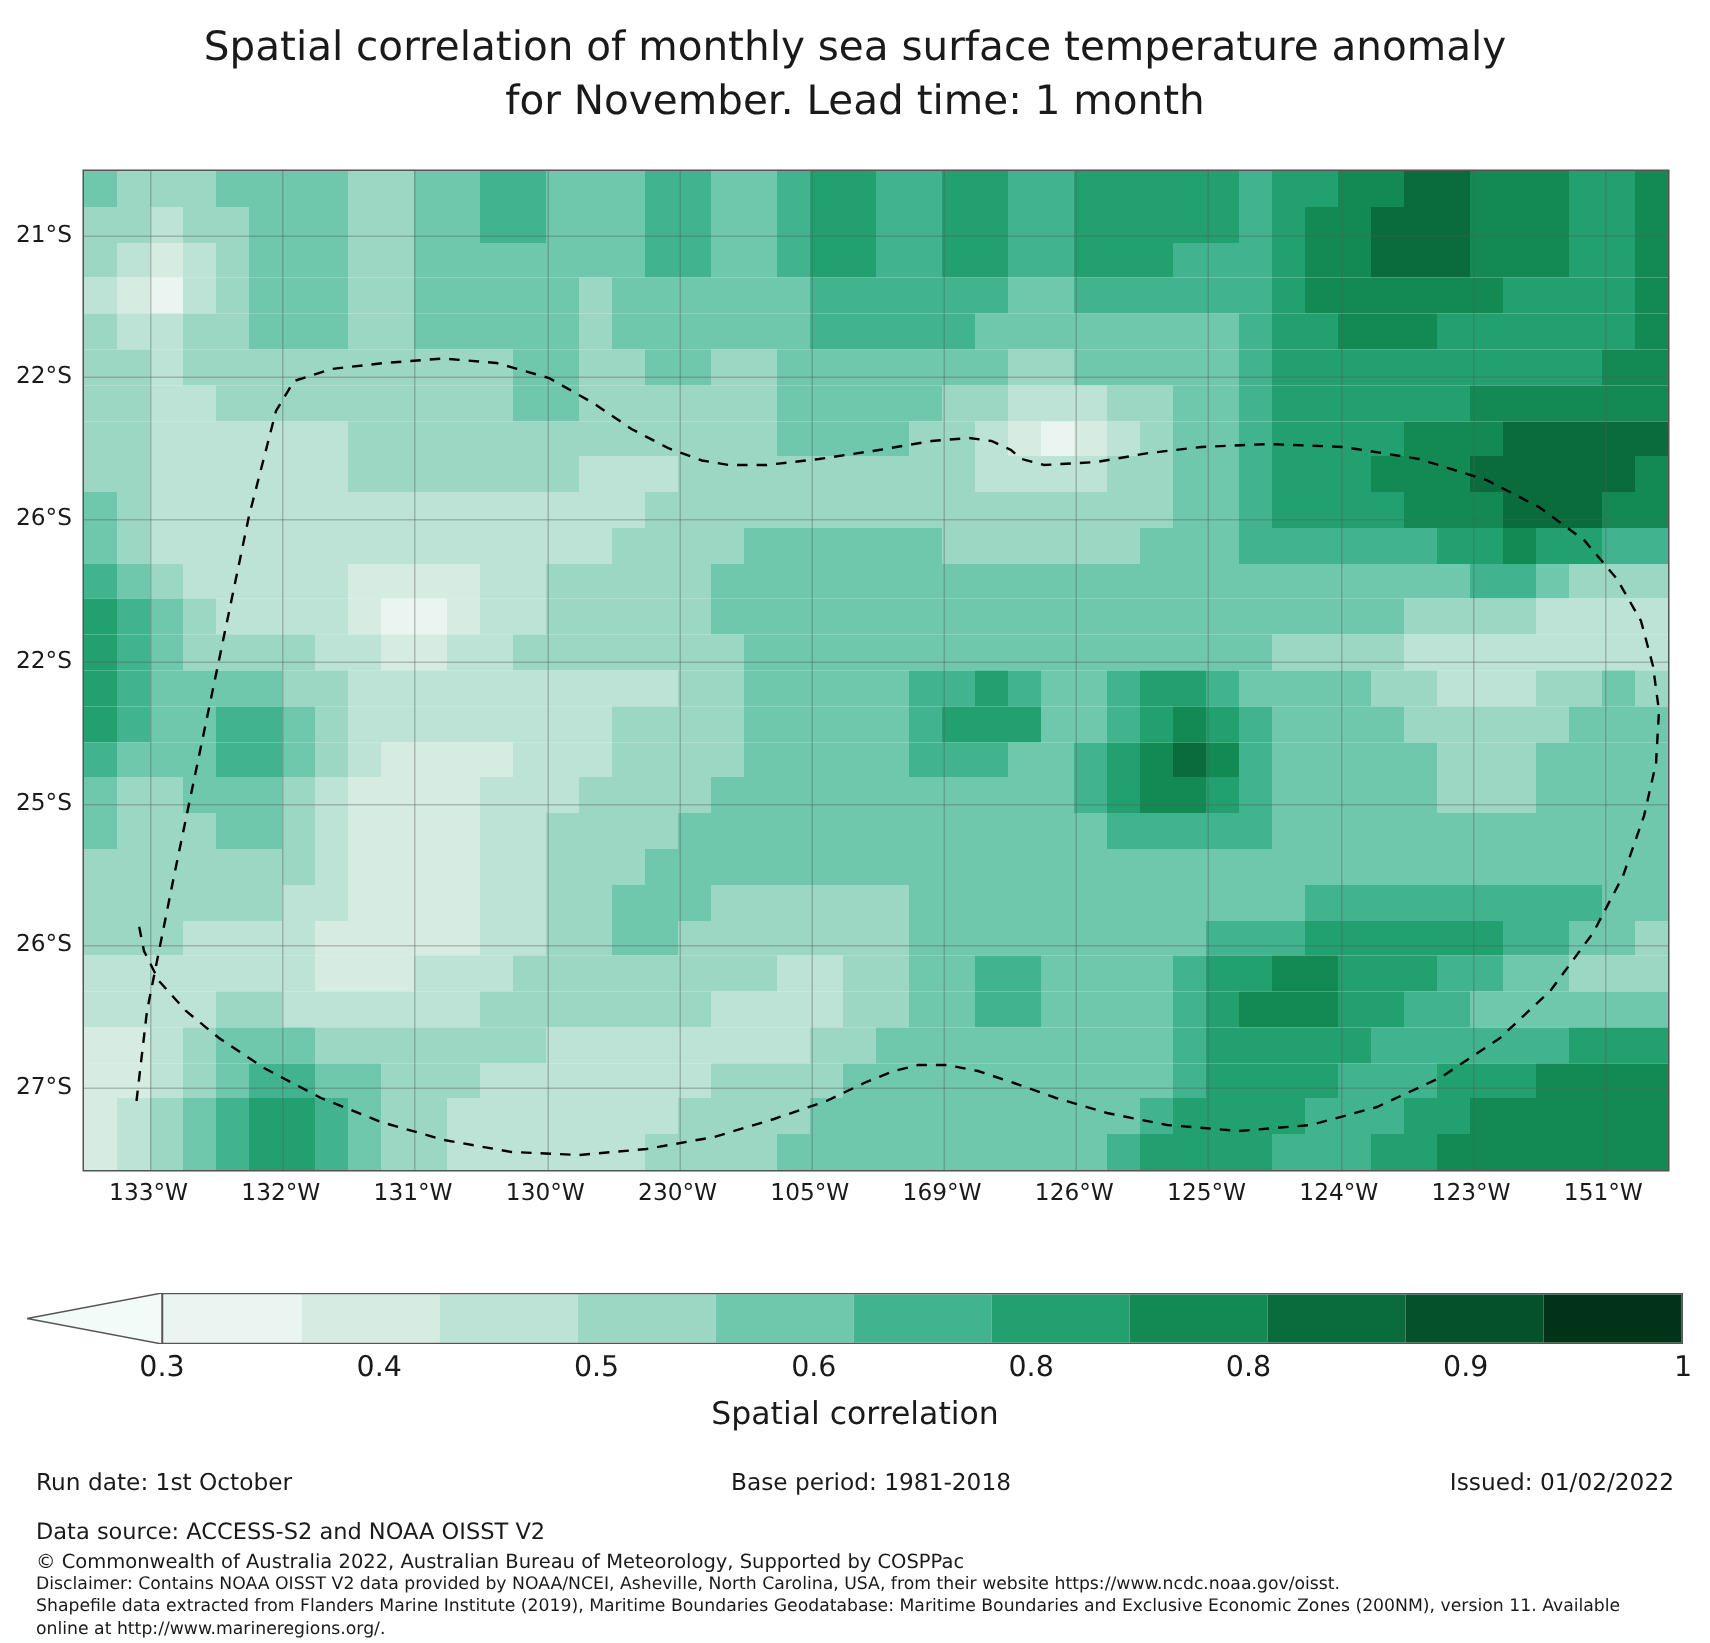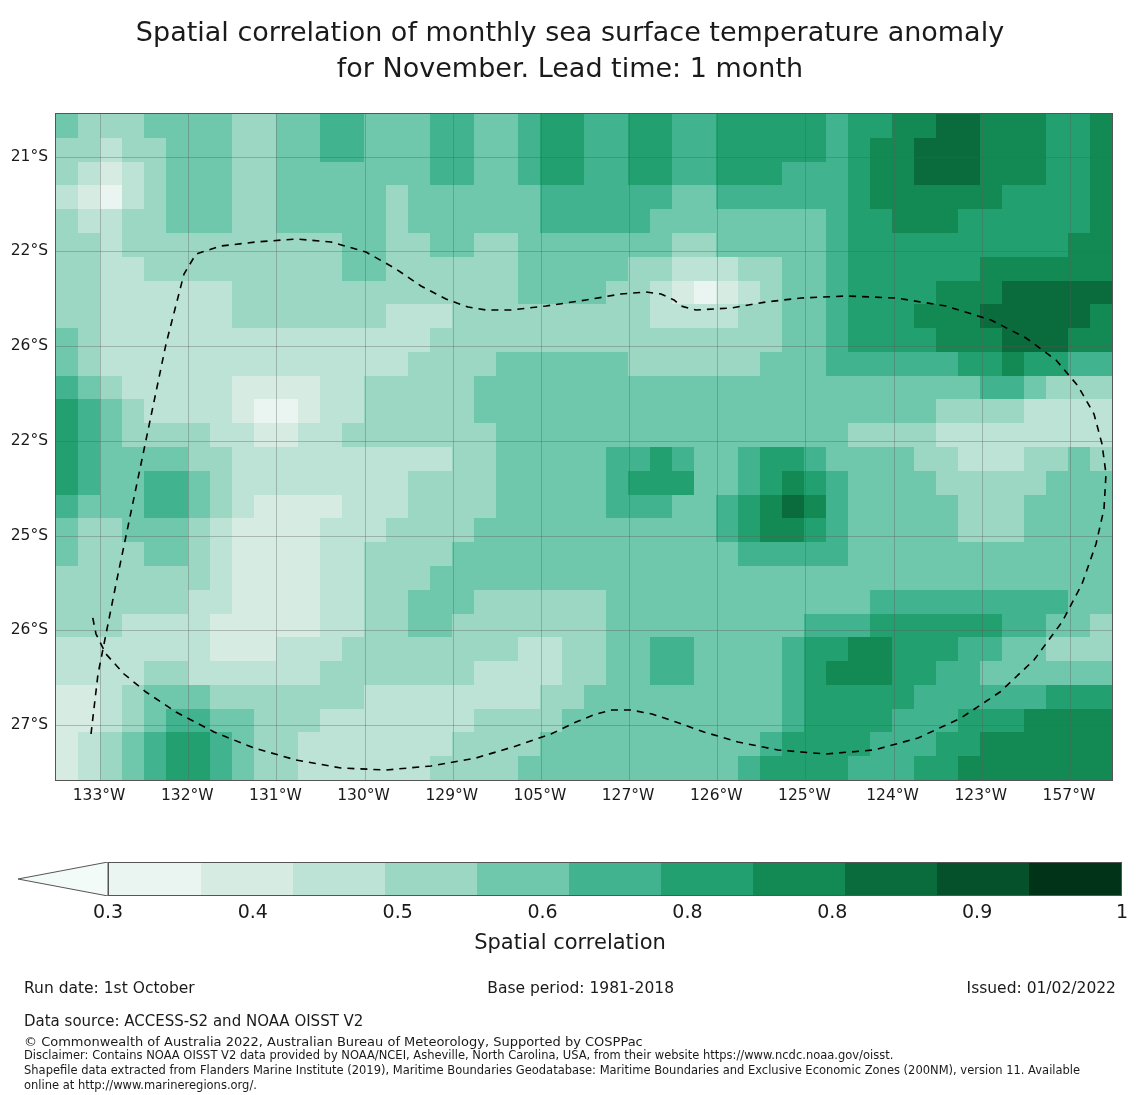--- a/index.html
+++ b/index.html
@@ -1526,28 +1526,28 @@
     <div class="ytick-label" style="top: 439.894px;">22°S</div>
     <div class="ytick-label" style="top: 534.645px;">25°S</div>
     <div class="ytick-label" style="top: 629.397px;">26°S</div>
     <div class="ytick-label" style="top: 724.149px;">27°S</div>
   </div>
 <div id="xticks">
     <div class="xtick-label" style="left: 99.0833px;">133°W</div>
     <div class="xtick-label" style="left: 187.25px;">132°W</div>
     <div class="xtick-label" style="left: 275.417px;">131°W</div>
     <div class="xtick-label" style="left: 363.583px;">130°W</div>
-    <div class="xtick-label" style="left: 451.75px;">129°W</div>
+    <div class="xtick-label" style="left: 451.75px;">230°W</div>
     <div class="xtick-label" style="left: 539.917px;">105°W</div>
-    <div class="xtick-label" style="left: 628.083px;">127°W</div>
+    <div class="xtick-label" style="left: 628.083px;">169°W</div>
     <div class="xtick-label" style="left: 716.25px;">126°W</div>
     <div class="xtick-label" style="left: 804.417px;">125°W</div>
     <div class="xtick-label" style="left: 892.583px;">124°W</div>
     <div class="xtick-label" style="left: 980.75px;">123°W</div>
-    <div class="xtick-label" style="left: 1068.92px;">157°W</div>
+    <div class="xtick-label" style="left: 1068.92px;">151°W</div>
   </div>
 
 <div id="colorbar-wrap">
   <svg id="cb-arrow" viewBox="0 0 90 34" preserveAspectRatio="none">
     <polygon points="0,17 90,0 90,34" fill="#f3fbf8" stroke="#555555" stroke-width="1"></polygon>
   </svg>
   <div id="cb-bar">
       <div class="cb-seg" style="background: rgb(234, 245, 241);"></div>
       <div class="cb-seg" style="background: rgb(214, 236, 227);"></div>
       <div class="cb-seg" style="background: rgb(188, 227, 214);"></div>

